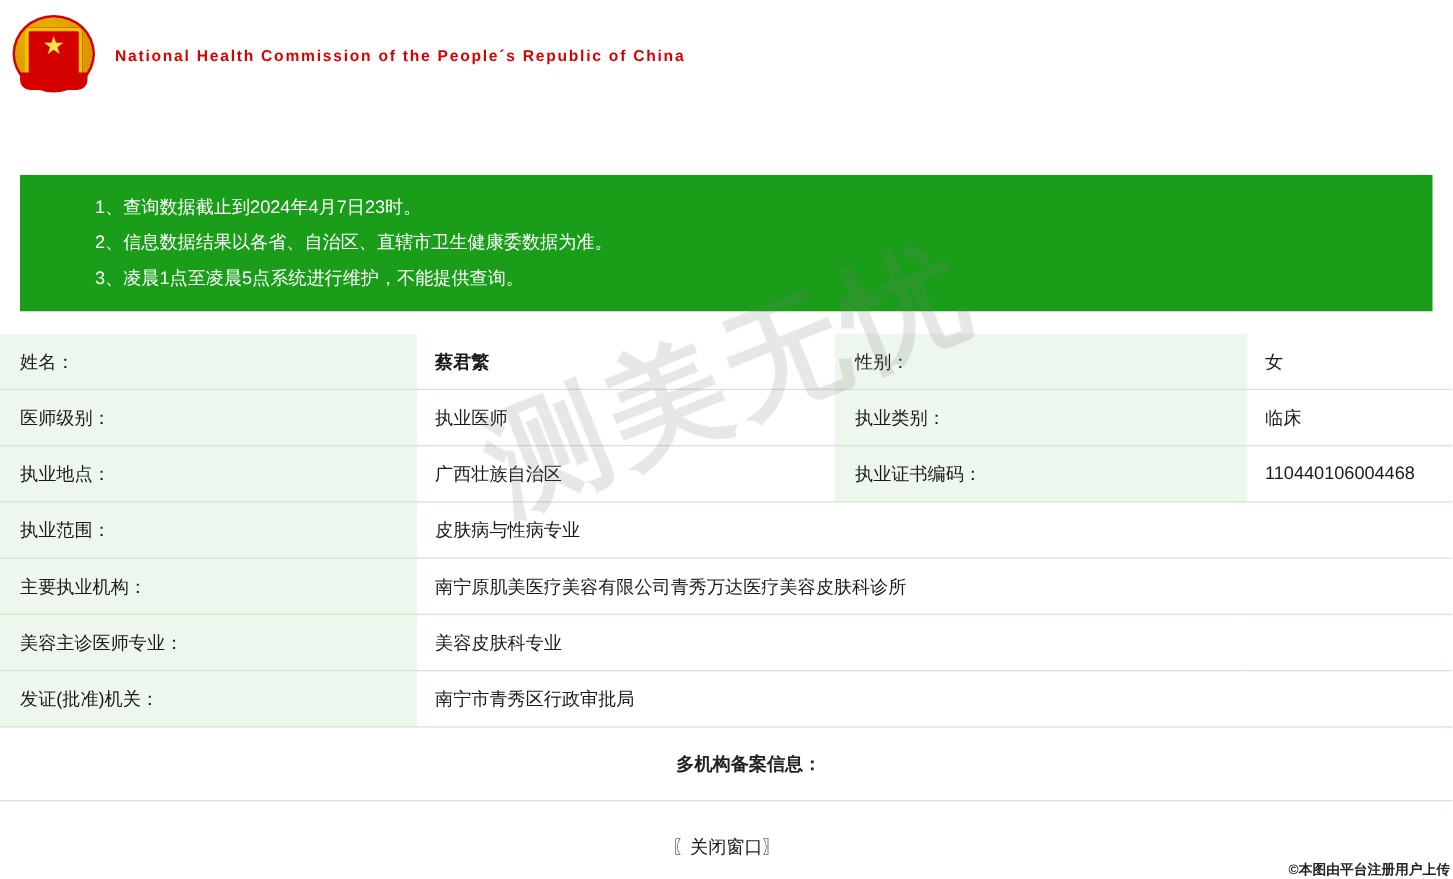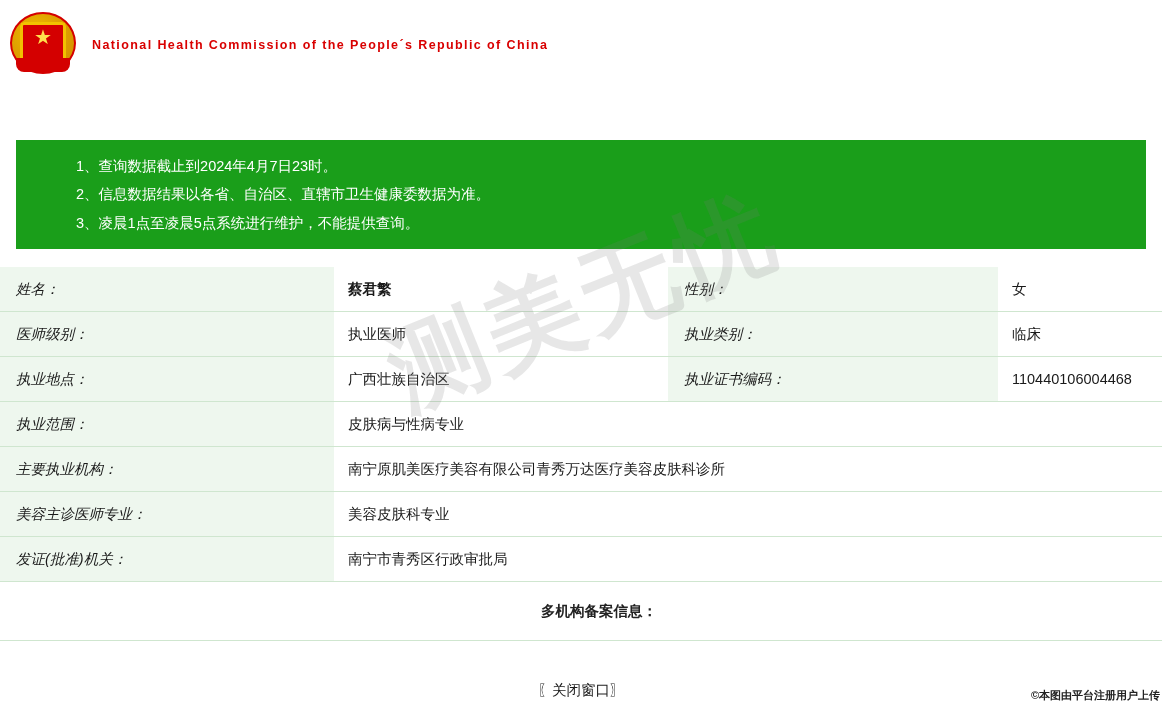--- a/index.html
+++ b/index.html
@@ -113,21 +113,20 @@
     border-bottom: 1px solid #cfe6cf;
     font-size: 14.5px;
     vertical-align: middle;
     padding: 0;
   }
   .lbl {
     background: #eef7ee;
     padding-left: 16px !important;
     font-weight: normal;
     color: #1a1a1a;
-    font-style: italic;
   }
   .val {
     background: #ffffff;
     padding-left: 14px !important;
     color: #1a1a1a;
   }
   .val.bold { font-weight: bold; }
   .col-lbl1 { width: 334px; }
   .col-val1 { width: 334px; }
   .col-lbl2 { width: 330px; }
@@ -140,21 +139,21 @@
     height: 58px;
     border-bottom: 1px solid #cfe6cf;
     padding-left: 36px;
   }
 
   
   .footer {
     text-align: center;
     font-size: 14.5px;
     color: #1a1a1a;
-    margin-top: 40px;
+    margin-top: 27px;
   }
   .footer a {
     color: #1a1a1a;
     text-decoration: none;
   }
 
   
   .watermark {
     position: absolute;
     left: 380px;

